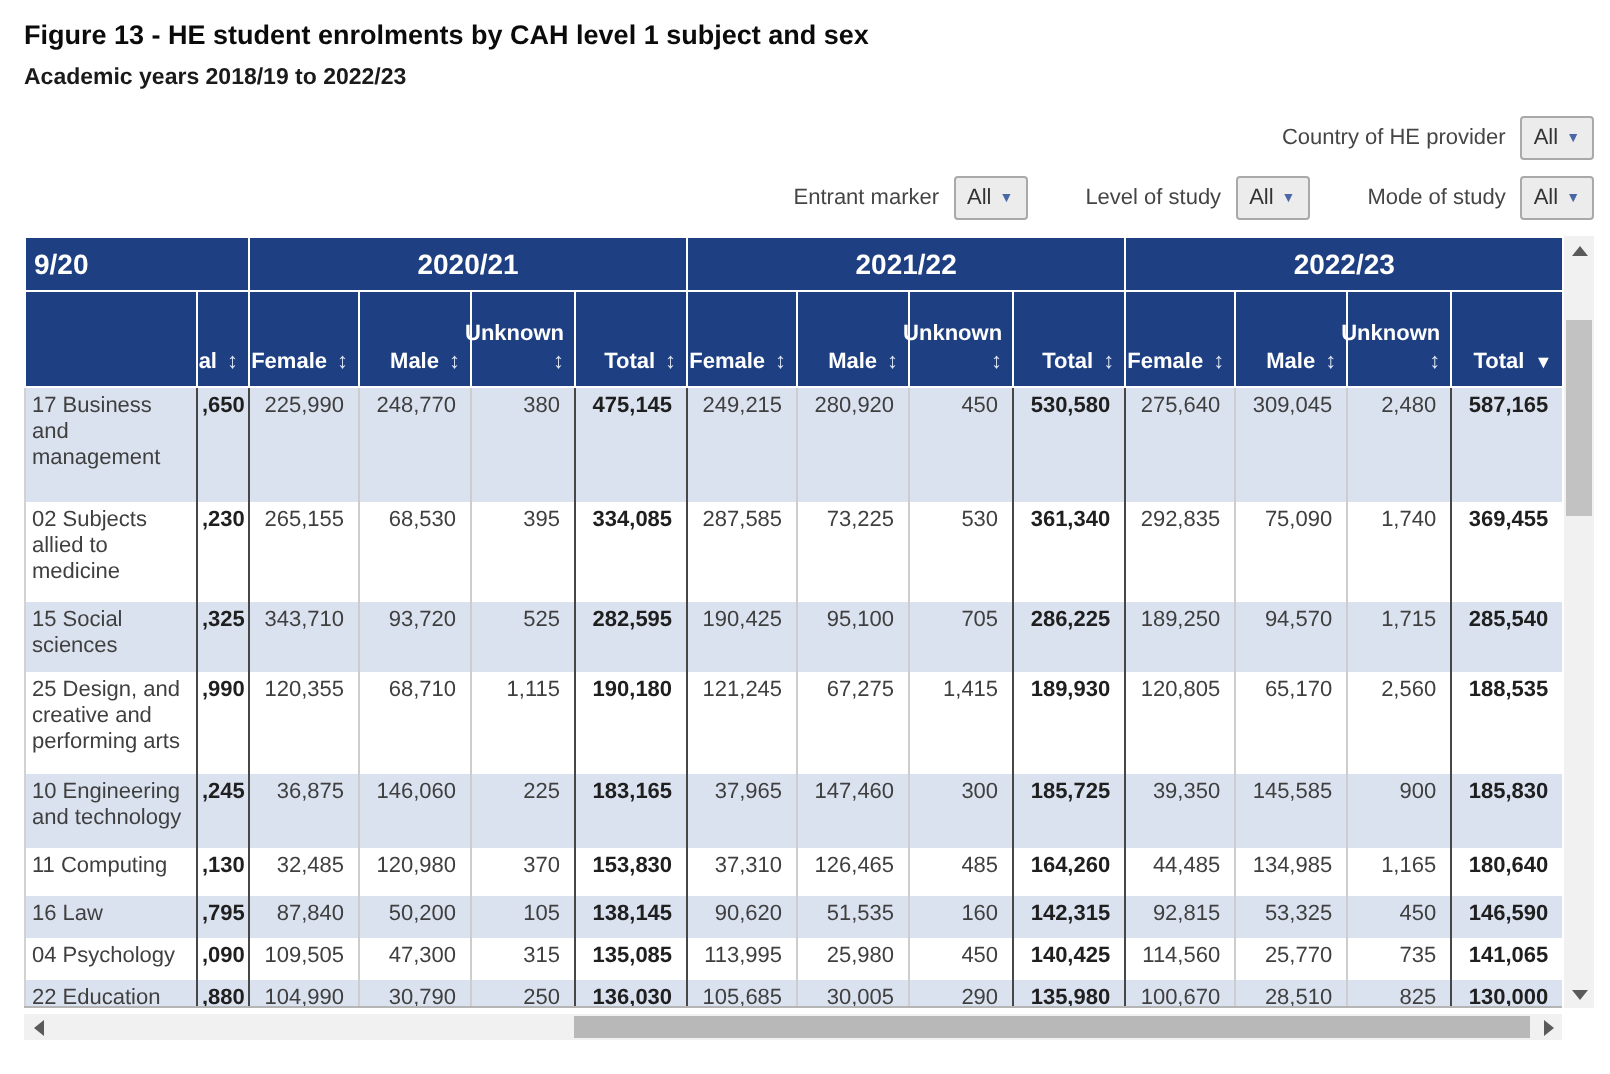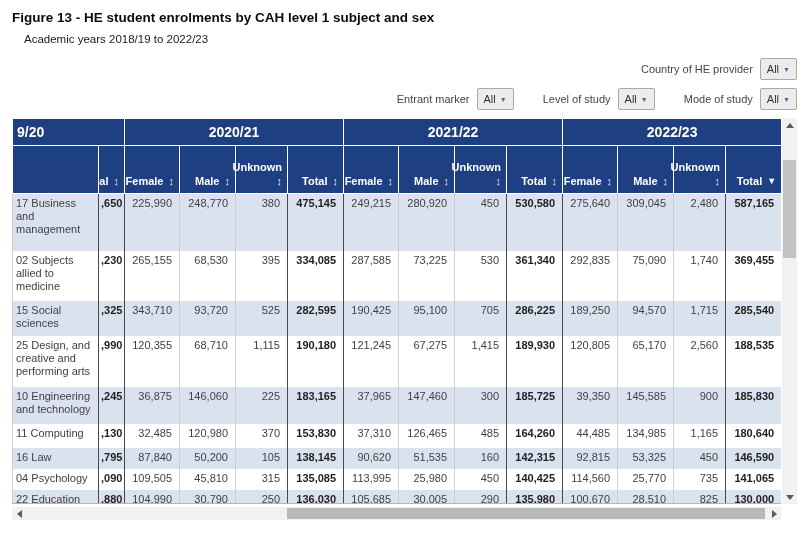--- a/index.html
+++ b/index.html
@@ -1,20 +1,20 @@
 <!DOCTYPE html>
 <html><head>
 <meta charset="utf-8">
 <style>
   html,body{margin:0;padding:0;background:#fff;}
   .canvas{position:relative;width:805px;height:537px;background:#fff;overflow:hidden;
           font-family:"Liberation Sans","DejaVu Sans",sans-serif;}
 
   .fig-title{position:absolute;left:12px;top:10px;font-size:13.5px;font-weight:bold;color:#0b0b0b;}
-  .fig-subtitle{position:absolute;left:24px;top:33px;font-size:11.5px;font-weight:normal;color:#1a1a1a;}
+  .fig-subtitle{position:absolute;left:12px;top:33px;font-size:11.5px;font-weight:bold;color:#1a1a1a;}
 
   .filter-row{position:absolute;right:8px;display:flex;align-items:center;}
   .filter-row.r1{top:58px;}
   .filter-row.r2{top:88px;}
   .filter-group{display:flex;align-items:center;gap:7px;}
   .filter-group + .filter-group{margin-left:29px;}
   .filter-label{font-size:11px;color:#454545;}
   .dropdown{display:flex;align-items:center;gap:4px;background:#ececec;border:1px solid #a9a9a9;
             border-radius:2px;padding:4px 6px;font-size:11px;color:#333;cursor:pointer;
             font-family:inherit;}
@@ -324,21 +324,21 @@
                 <td class="num total">142,315</td>
                 <td class="num">92,815</td>
                 <td class="num">53,325</td>
                 <td class="num">450</td>
                 <td class="num total">146,590</td>
               </tr>
               <tr>
                 <td class="subject">04 Psychology</td>
                 <td class="num total">,090</td>
                 <td class="num">109,505</td>
-                <td class="num">45,810</td>
+                <td class="num">47,300</td>
                 <td class="num">315</td>
                 <td class="num total">135,085</td>
                 <td class="num">113,995</td>
                 <td class="num">25,980</td>
                 <td class="num">450</td>
                 <td class="num total">140,425</td>
                 <td class="num">114,560</td>
                 <td class="num">25,770</td>
                 <td class="num">735</td>
                 <td class="num total">141,065</td>

